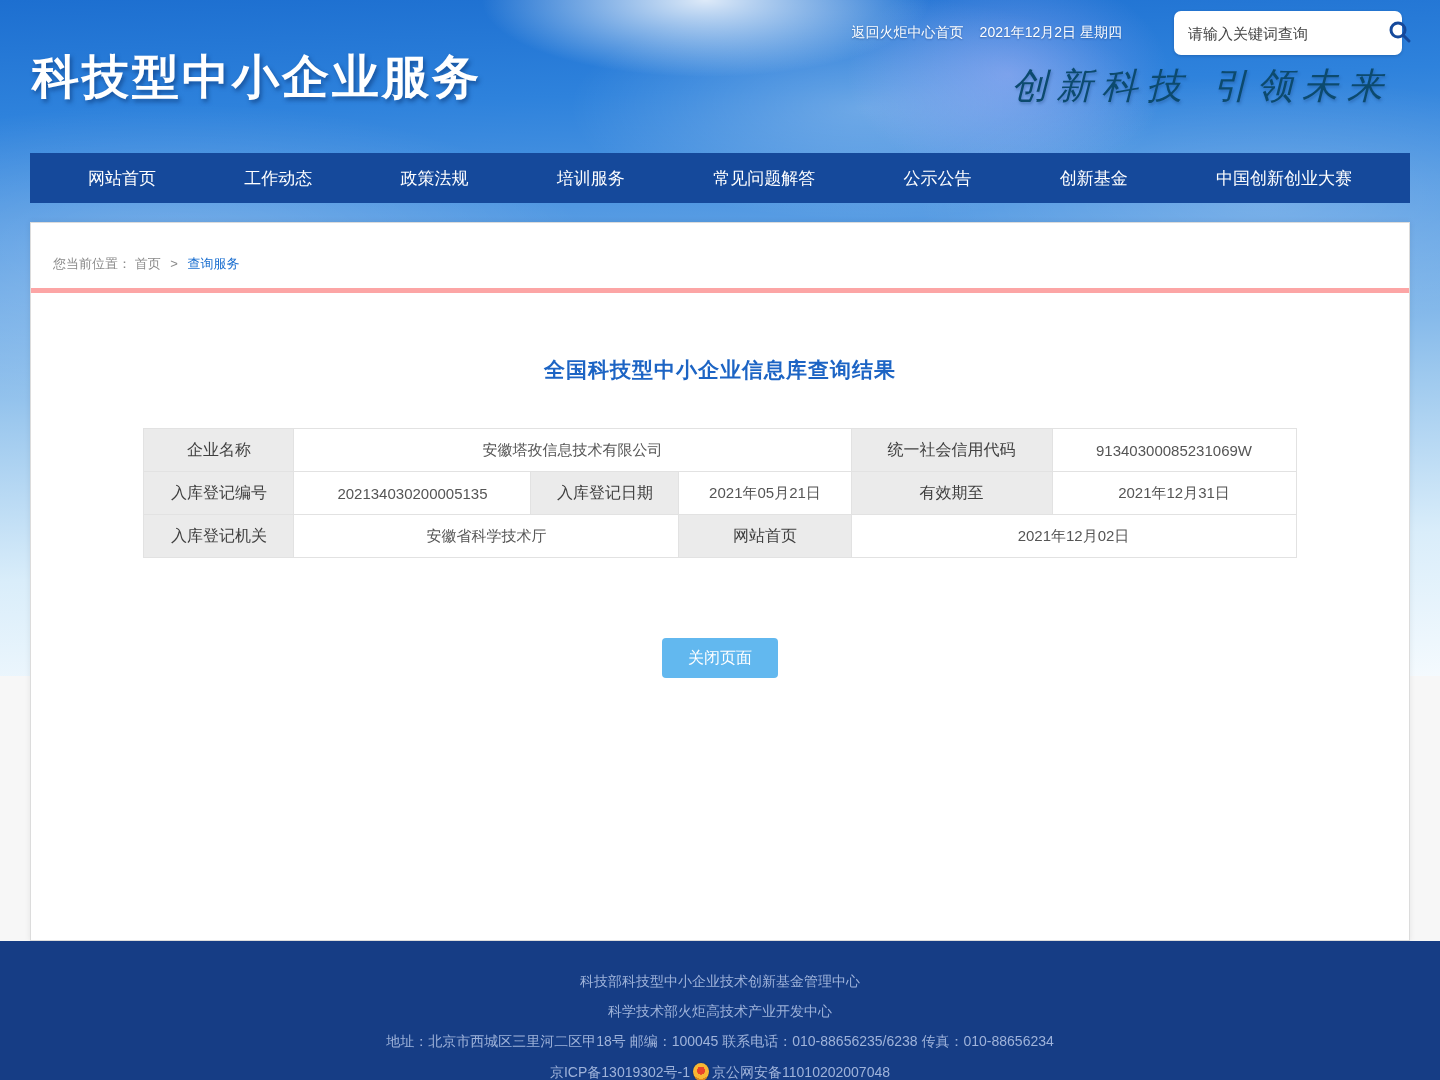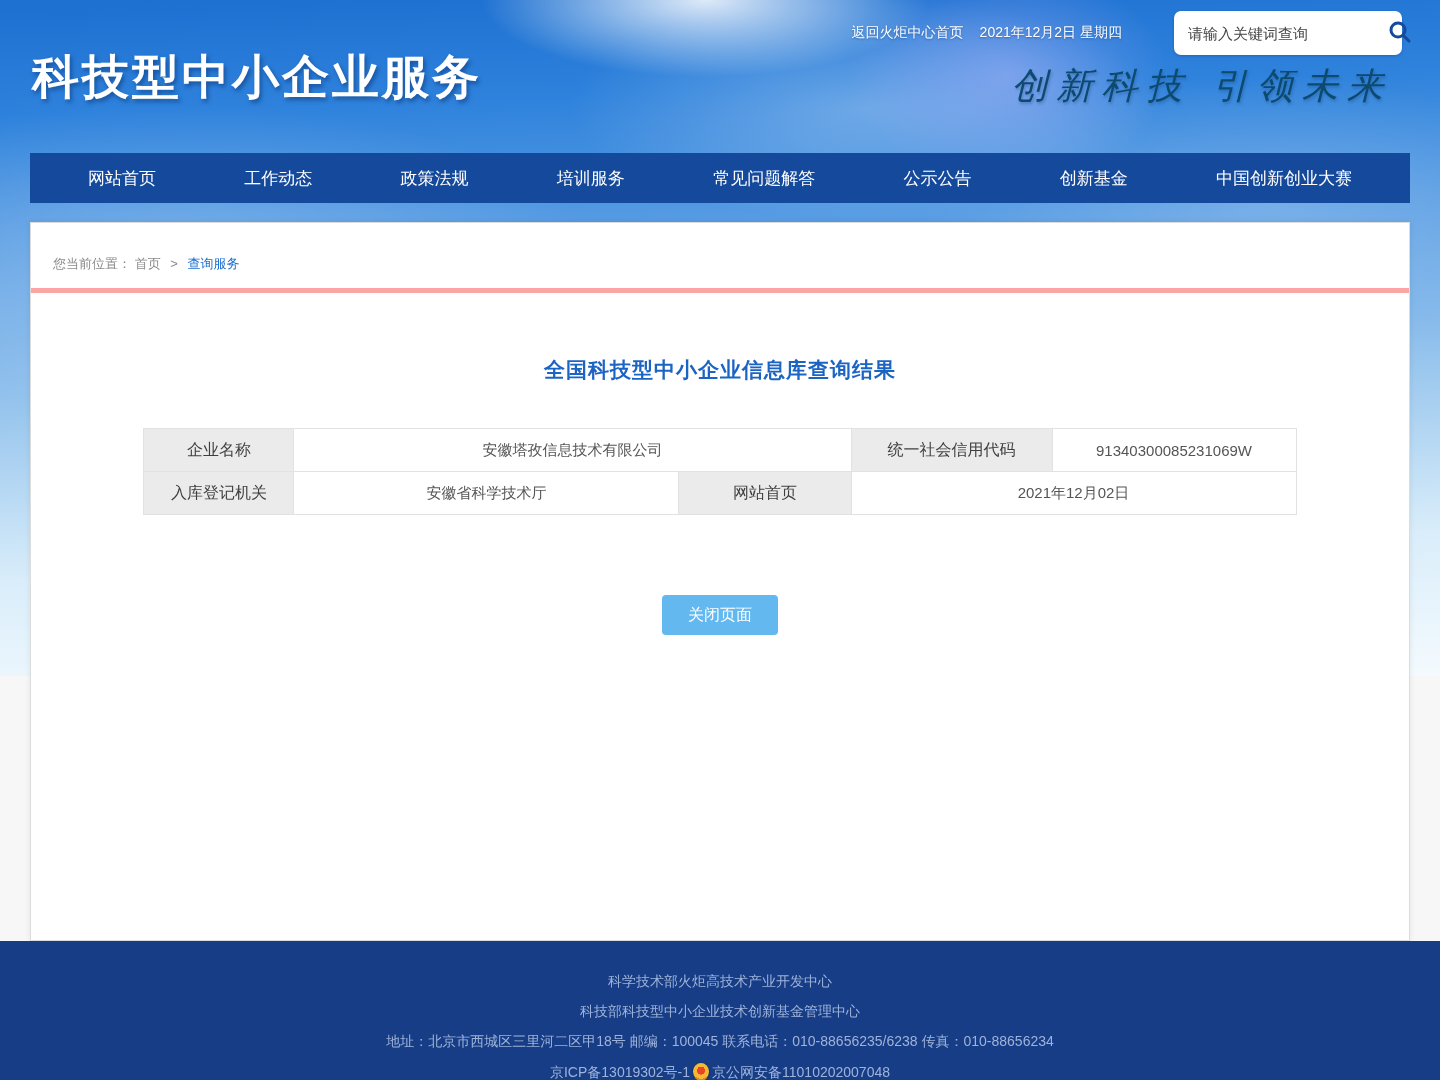--- a/index.html
+++ b/index.html
@@ -184,32 +184,40 @@
           <col style="width:244px">
       </colgroup>
       <tbody>
         <tr>
           <td class="lbl">企业名称</td>
           <td class="val" colspan="3">安徽塔孜信息技术有限公司</td>
           <td class="lbl">统一社会信用代码</td>
           <td class="val">91340300085231069W</td>
         </tr>
         <tr>
+          <td class="lbl">入库登记编号</td>
+          <td class="val">202134030200005135</td>
+          <td class="lbl">入库登记日期</td>
+          <td class="val">2021年05月21日</td>
+          <td class="lbl">有效期至</td>
+          <td class="val">2021年12月31日</td>
+        </tr>
+        <tr>
           <td class="lbl">入库登记机关</td>
           <td class="val" colspan="2">安徽省科学技术厅</td>
           <td class="lbl">网站首页</td>
           <td class="val" colspan="2">2021年12月02日</td>
         </tr>
       </tbody>
     </table>
 
     <button class="close-btn">关闭页面</button>
 
   </main>
 
   <footer class="footer">
+    <p>科技部科技型中小企业技术创新基金管理中心</p>
     <p>科学技术部火炬高技术产业开发中心</p>
-    <p>科技部科技型中小企业技术创新基金管理中心</p>
     <p>地址：北京市西城区三里河二区甲18号 邮编：100045 联系电话：010-88656235/6238 传真：010-88656234</p>
     <p><a>京ICP备13019302号-1</a><span class="police-badge"></span><a>京公网安备11010202007048</a></p>
   </footer>
 
 </div>
 
 </body></html>

